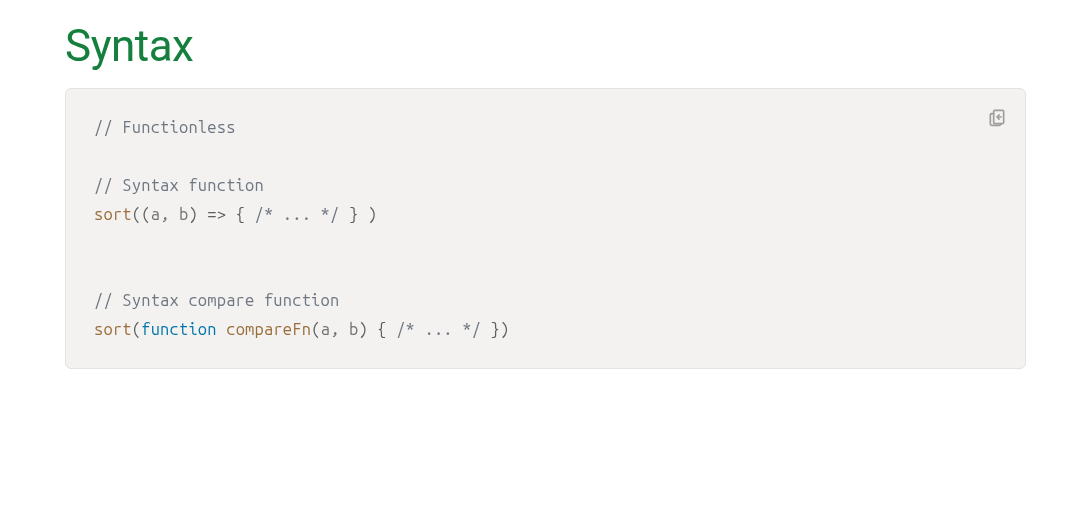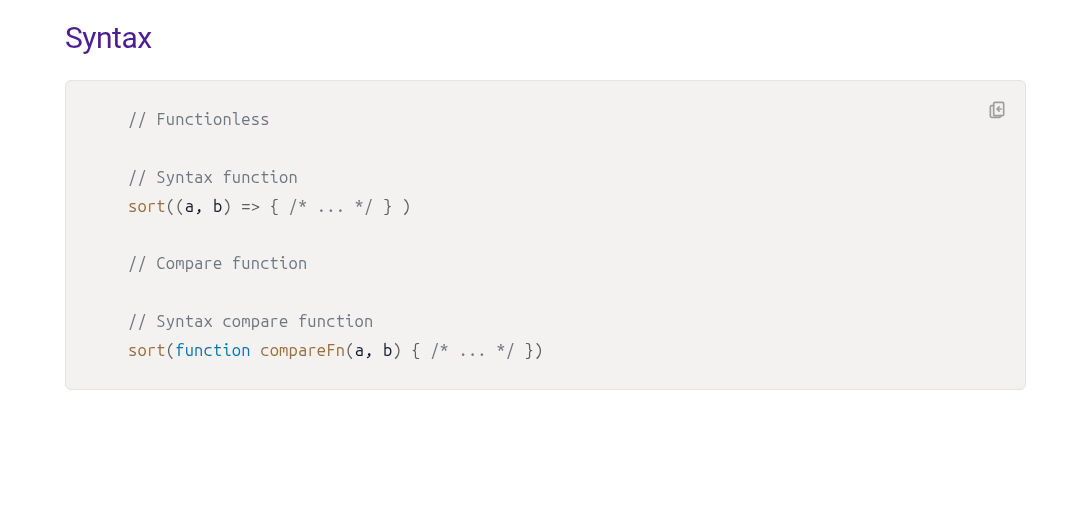--- a/index.html
+++ b/index.html
@@ -7,24 +7,24 @@
       padding: 0;
       box-sizing: border-box;
     }
     body {
       font-family: -apple-system, BlinkMacSystemFont, "Segoe UI", Roboto, Helvetica, Arial, sans-serif;
       background: #ffffff;
       padding: 20px 65px;
       width: 1091px;
     }
     .section-heading {
-      font-size: 30px;
+      font-size: 44px;
       font-weight: 400;
-      color: #4c1d95;
-      margin-bottom: 25px;
+      color: #15803d;
+      margin-bottom: 16px;
       letter-spacing: -0.5px;
     }
     .code-block {
       background: #f3f2f1;
       border: 1px solid #e3e3e3;
       border-radius: 6px;
       padding: 24px 28px;
       position: relative;
       font-family: Consolas, Monaco, "Andale Mono", "Ubuntu Mono", monospace;
       font-size: 16.5px;
@@ -41,30 +41,29 @@
       padding: 4px;
       color: #9e9e9e;
     }
     .copy-button svg {
       width: 20px;
       height: 20px;
       display: block;
     }
     .code-line {
       white-space: pre;
-      margin-left: 34px;
     }
     .blank-line {
       height: 1.75em;
     }
     .tok-comment { color: #6e7781; }
     .tok-fn { color: #9a6e3a; }
     .tok-punc { color: #5e5e5e; }
     .tok-op-arrow { color: #5e5e5e; }
-    .tok-param { color: #0f172a; }
+    .tok-param { color: #737373; }
     .tok-keyword { color: #0077aa; }
     .tok-ident { color: #9a6e3a; }
   </style>
 </head>
 <body>
 
 <h2 class="section-heading">Syntax</h2>
 
 <div class="code-block">
   <button class="copy-button" aria-label="Copy">
@@ -74,18 +73,17 @@
       <path d="M17 12 l-3.5 0"></path>
       <path d="M14.5 9.5 l-2.5 2.5 l2.5 2.5"></path>
     </svg>
   </button>
   <div id="code-content">
       <div class="code-line"><span class="tok-comment">// Functionless</span></div>
       <div class="blank-line"></div>
       <div class="code-line"><span class="tok-comment">// Syntax function</span></div>
       <div class="code-line"><span class="tok-fn">sort</span><span class="tok-punc">((</span><span class="tok-param">a, b</span><span class="tok-punc">) </span><span class="tok-op-arrow">=&gt;</span><span class="tok-punc"> { </span><span class="tok-comment">/* ... */</span><span class="tok-punc"> } )</span></div>
       <div class="blank-line"></div>
-      <div class="code-line"><span class="tok-comment">// Compare function</span></div>
       <div class="blank-line"></div>
       <div class="code-line"><span class="tok-comment">// Syntax compare function</span></div>
       <div class="code-line"><span class="tok-fn">sort</span><span class="tok-punc">(</span><span class="tok-keyword">function</span><span class="tok-punc"> </span><span class="tok-ident">compareFn</span><span class="tok-punc">(</span><span class="tok-param">a, b</span><span class="tok-punc">) { </span><span class="tok-comment">/* ... */</span><span class="tok-punc"> })</span></div>
     </div>
 </div>
 
 </body></html>

